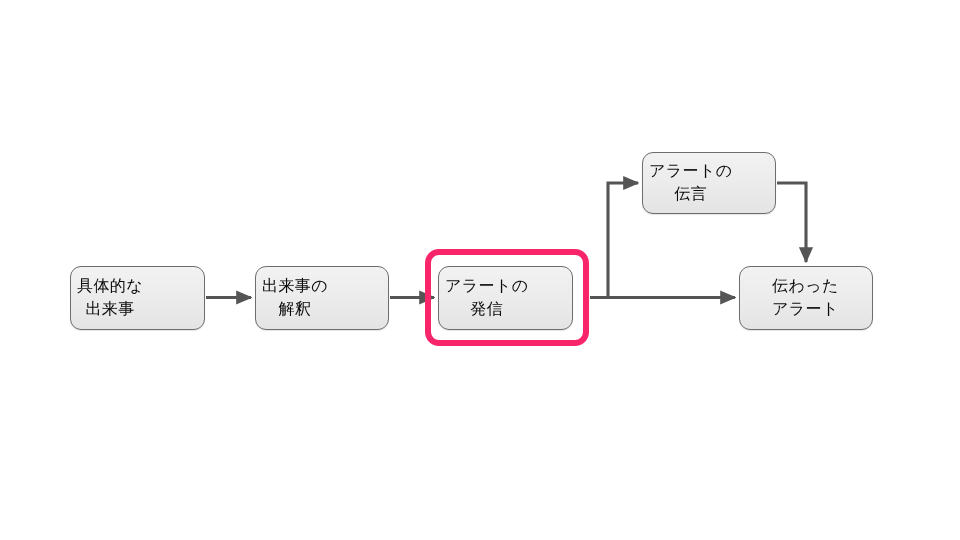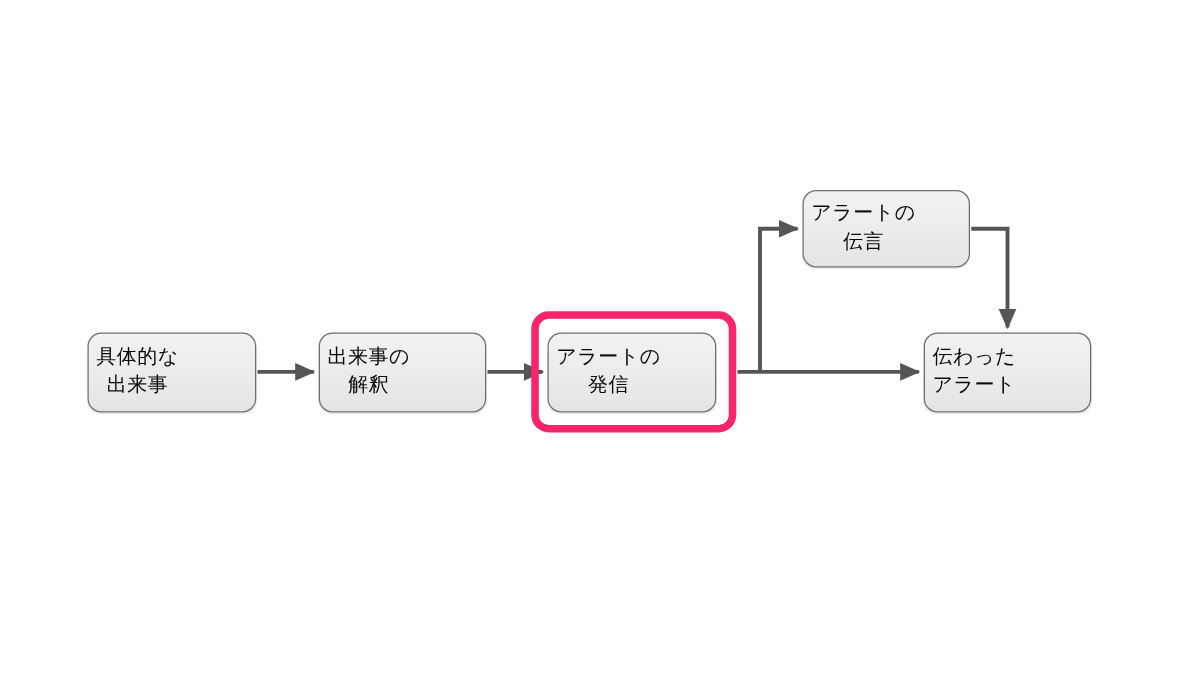--- a/index.html
+++ b/index.html
@@ -95,18 +95,18 @@
   <div class="node" style="left: 438px; top: 266px; width: 135px; height: 64px;">
     <span class="label">アラートの
 発信</span>
   </div>
 
   <div class="node" style="left: 642px; top: 152px; width: 134px; height: 62px;">
     <span class="label">アラートの
 伝言</span>
   </div>
 
-  <div class="node" style="left: 739px; top: 266px; width: 134px; height: 64px;">
+  <div class="node" style="left: 739px; top: 266px; width: 134px; height: 64px; padding-left: 26px;">
     <span class="label">伝わった
 アラート</span>
   </div>
 
 </div>
 
 </body></html>

